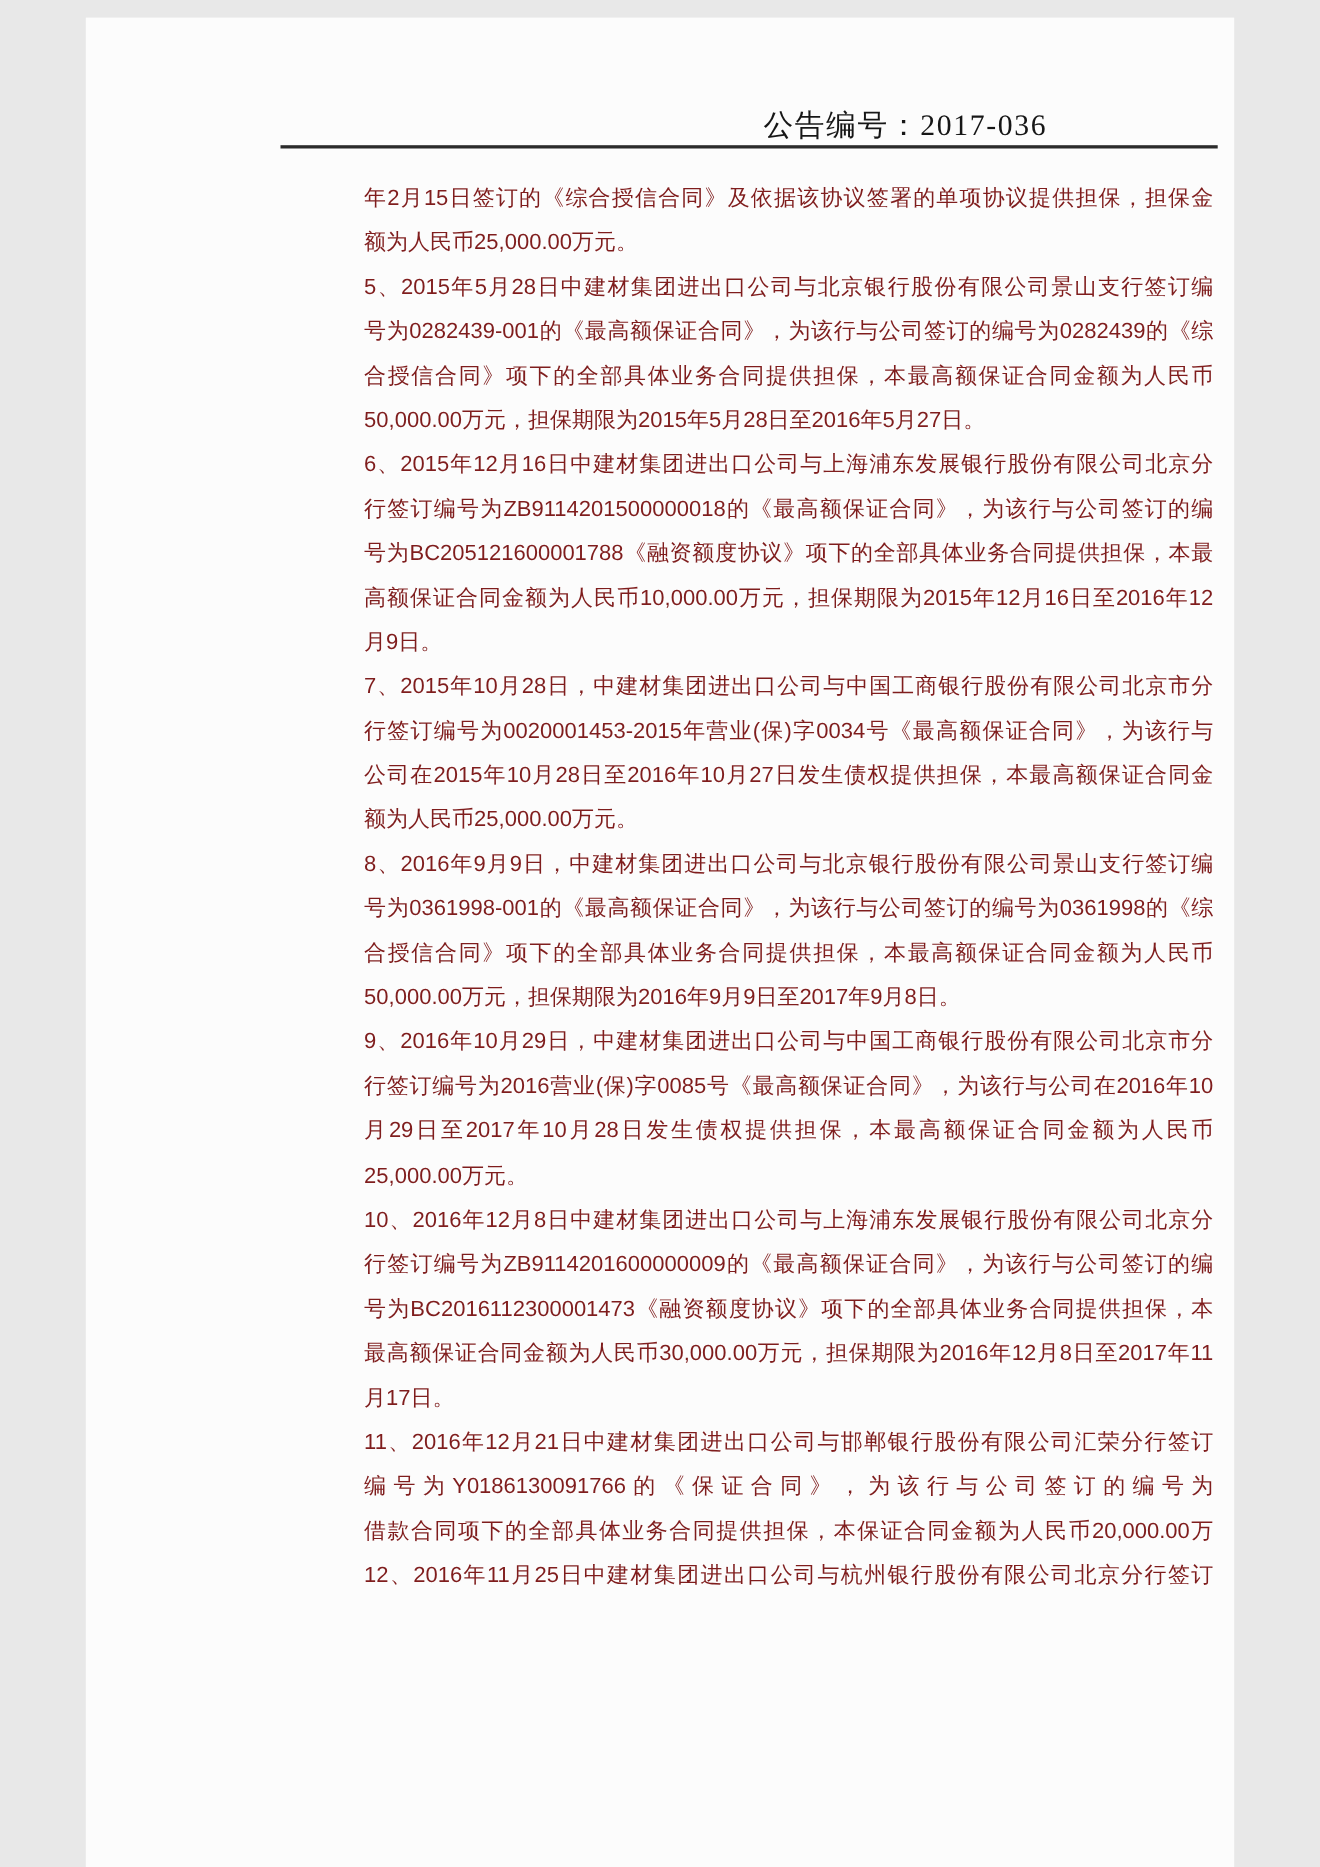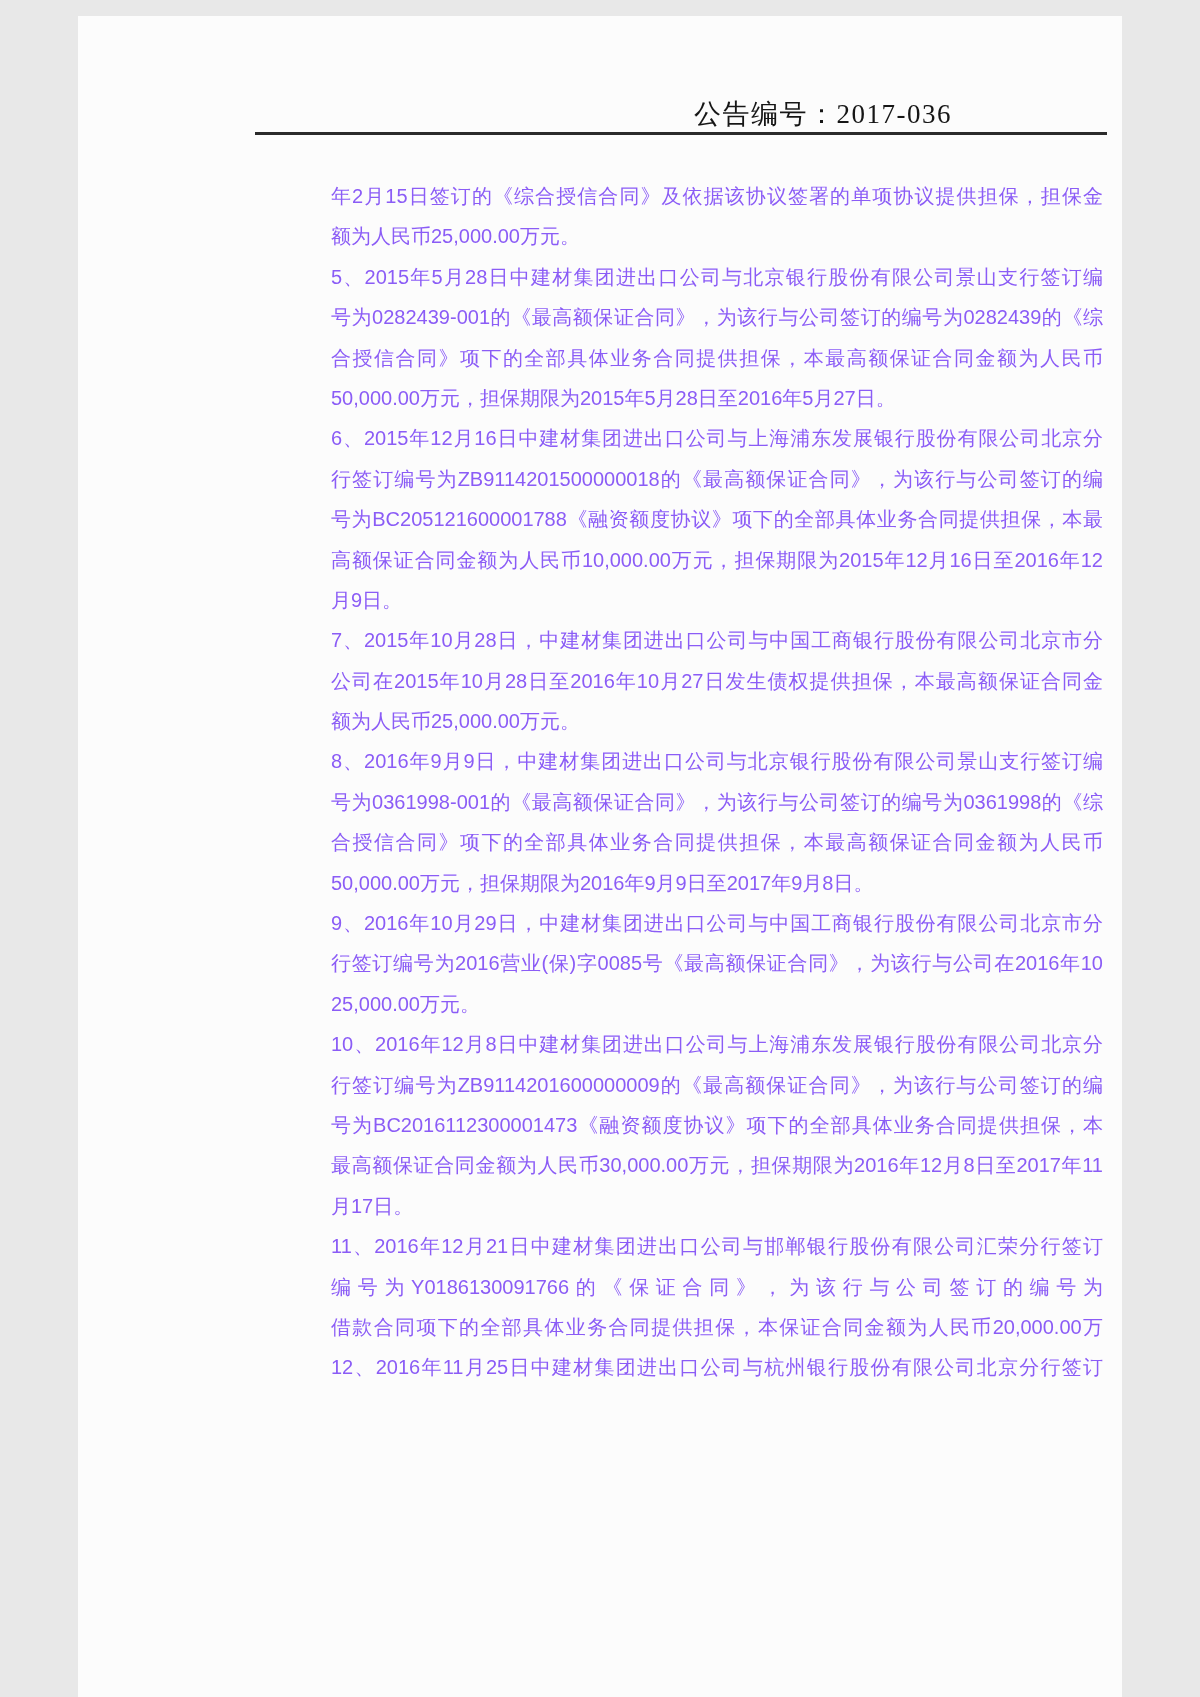--- a/index.html
+++ b/index.html
@@ -30,24 +30,24 @@
     position: absolute;
     left: 177px;
     top: 116px;
     width: 852px;
     height: 3px;
     background: #2b2b2b;
   }
   .doc-body {
     position: absolute;
     left: 253px;
-    top: 160px;
+    top: 144px;
     width: 772px;
     font-size: 20px;
-    color: #8b5cf6;
+    color: #7f1d1d;
   }
   .para { margin: 0; padding: 0; }
   .line {
     height: 40.4px;
     line-height: 40.4px;
     overflow: hidden;
     text-align: justify;
     text-align-last: justify;
     white-space: normal;
   }
@@ -74,32 +74,34 @@
       </div>
       <div class="para">
         <div class="line">6、2015年12月16日中建材集团进出口公司与上海浦东发展银行股份有限公司北京分</div>
         <div class="line">行签订编号为ZB9114201500000018的《最高额保证合同》，为该行与公司签订的编</div>
         <div class="line">号为BC205121600001788《融资额度协议》项下的全部具体业务合同提供担保，本最</div>
         <div class="line">高额保证合同金额为人民币10,000.00万元，担保期限为2015年12月16日至2016年12</div>
         <div class="line short">月9日。</div>
       </div>
       <div class="para">
         <div class="line">7、2015年10月28日，中建材集团进出口公司与中国工商银行股份有限公司北京市分</div>
+        <div class="line">行签订编号为0020001453-2015年营业(保)字0034号《最高额保证合同》，为该行与</div>
         <div class="line">公司在2015年10月28日至2016年10月27日发生债权提供担保，本最高额保证合同金</div>
         <div class="line short">额为人民币25,000.00万元。</div>
       </div>
       <div class="para">
         <div class="line">8、2016年9月9日，中建材集团进出口公司与北京银行股份有限公司景山支行签订编</div>
         <div class="line">号为0361998-001的《最高额保证合同》，为该行与公司签订的编号为0361998的《综</div>
         <div class="line">合授信合同》项下的全部具体业务合同提供担保，本最高额保证合同金额为人民币</div>
         <div class="line short">50,000.00万元，担保期限为2016年9月9日至2017年9月8日。</div>
       </div>
       <div class="para">
         <div class="line">9、2016年10月29日，中建材集团进出口公司与中国工商银行股份有限公司北京市分</div>
         <div class="line">行签订编号为2016营业(保)字0085号《最高额保证合同》，为该行与公司在2016年10</div>
+        <div class="line">月29日至2017年10月28日发生债权提供担保，本最高额保证合同金额为人民币</div>
         <div class="line short">25,000.00万元。</div>
       </div>
       <div class="para">
         <div class="line">10、2016年12月8日中建材集团进出口公司与上海浦东发展银行股份有限公司北京分</div>
         <div class="line">行签订编号为ZB9114201600000009的《最高额保证合同》，为该行与公司签订的编</div>
         <div class="line">号为BC2016112300001473《融资额度协议》项下的全部具体业务合同提供担保，本</div>
         <div class="line">最高额保证合同金额为人民币30,000.00万元，担保期限为2016年12月8日至2017年11</div>
         <div class="line short">月17日。</div>
       </div>
       <div class="para">

